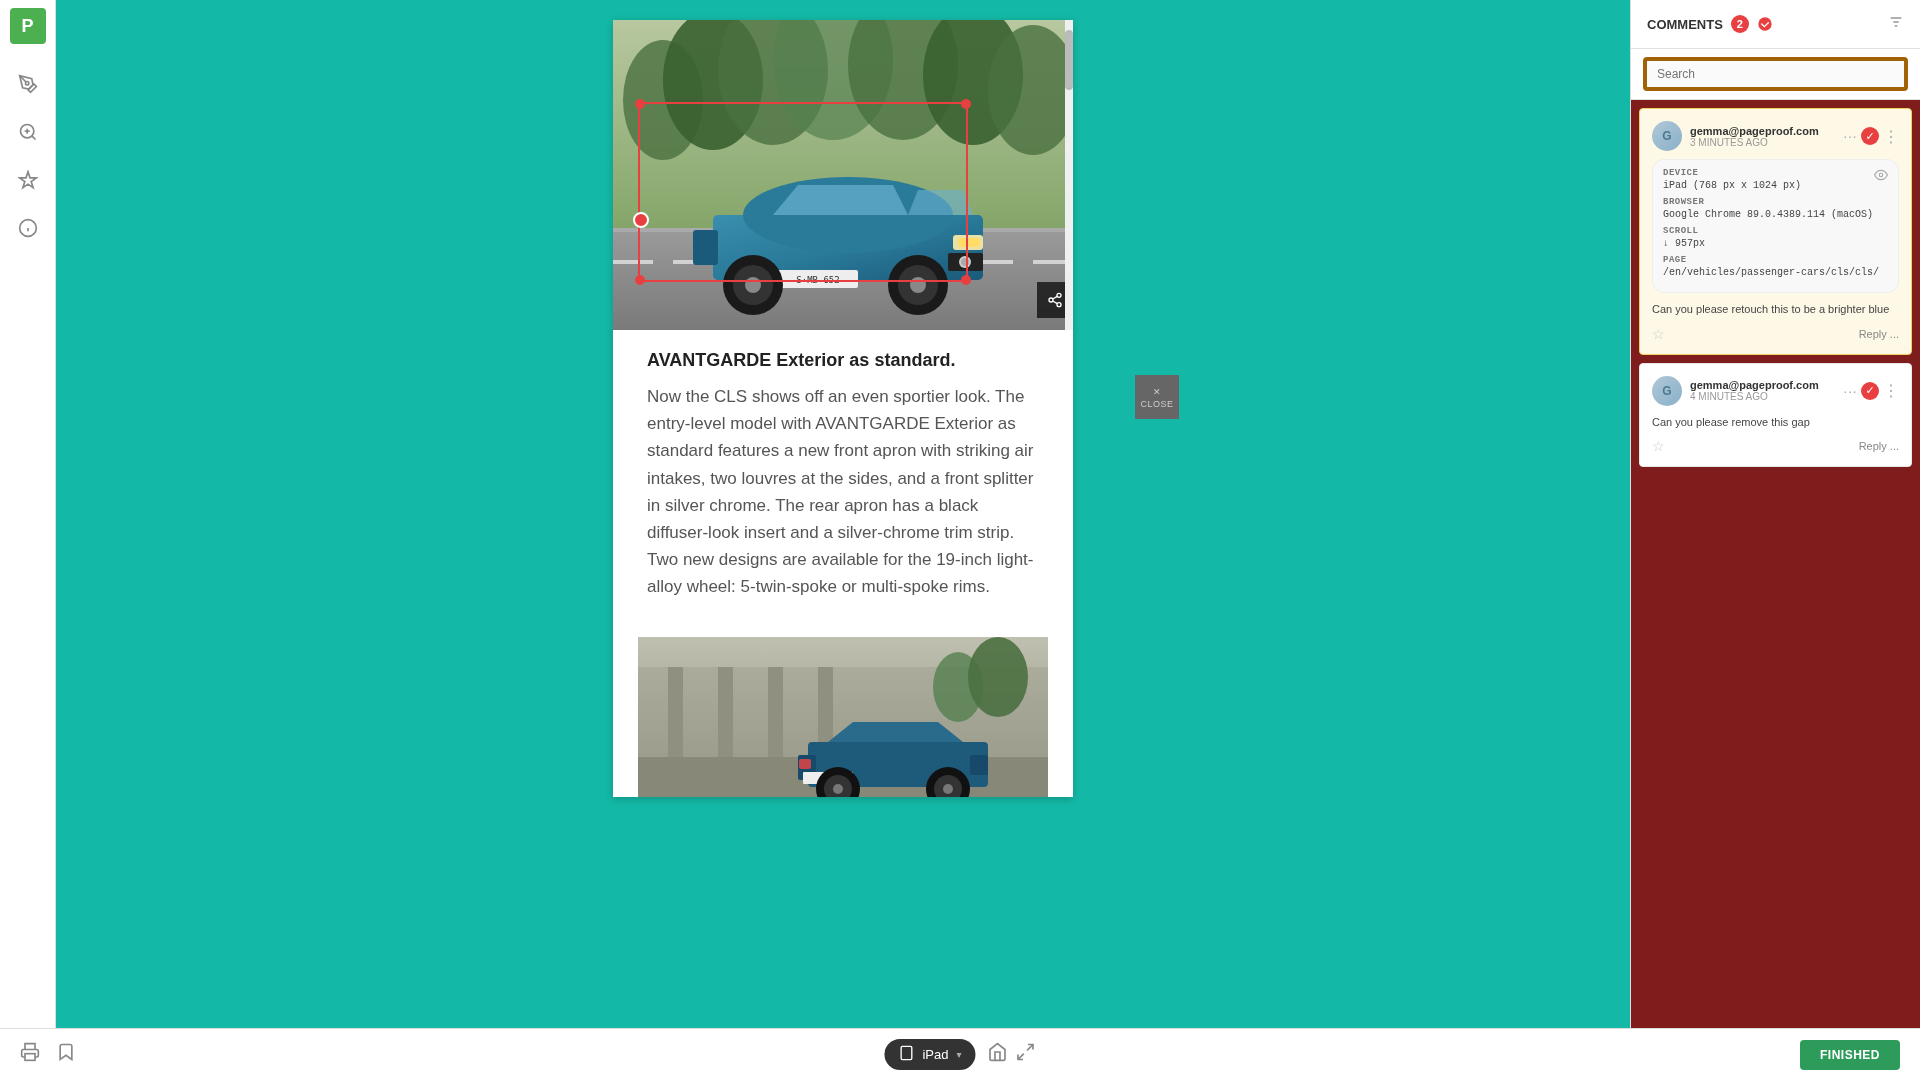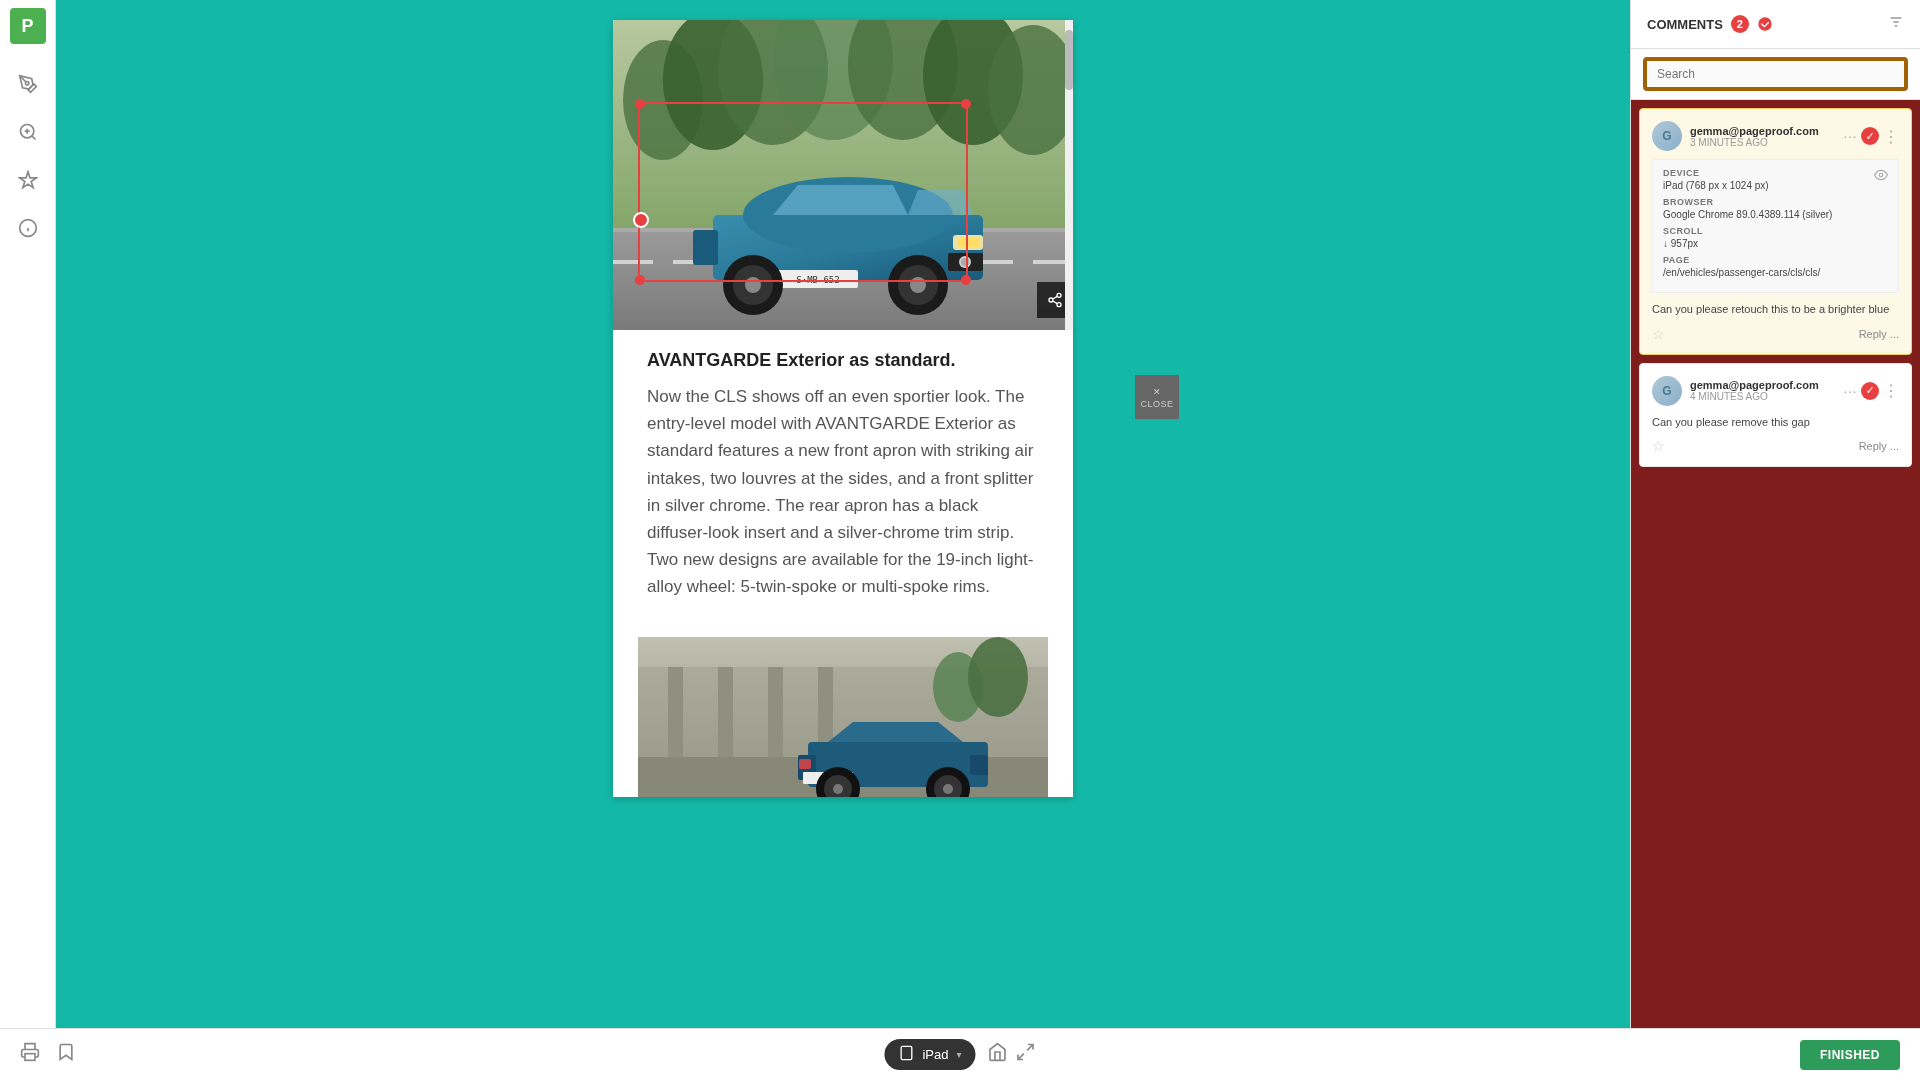--- a/index.html
+++ b/index.html
@@ -347,24 +347,25 @@
     .more-icon {
       color: #aaa;
       cursor: pointer;
       font-size: 16px;
     }
 
     
     .device-info {
       background: #f8f8f8;
       border: 1px solid #eeeeee;
-      border-radius: 1px;
+      border-radius: 12px;
       padding: 8px 10px;
       margin-bottom: 8px;
       font-size: 10px;
+      font-family: Liberation Mono, monospace;
     }
 
     .device-row {
       display: flex;
       justify-content: space-between;
       align-items: flex-start;
       margin-bottom: 6px;
     }
 
     .device-row:last-child {
@@ -775,21 +776,21 @@
             </div>
             <span class="eye-icon">
               <svg width="14" height="14" viewBox="0 0 24 24" fill="none" stroke="#aaa" stroke-width="2">
                 <path d="M1 12s4-8 11-8 11 8 11 8-4 8-11 8-11-8-11-8z"></path>
                 <circle cx="12" cy="12" r="3"></circle>
               </svg>
             </span>
           </div>
           <div class="device-section">
             <div class="device-label">BROWSER</div>
-            <div class="device-value">Google Chrome 89.0.4389.114 (silver)</div>
+            <div class="device-value">Google Chrome 89.0.4389.114 (macOS)</div>
           </div>
           <div class="device-section">
             <div class="device-label">SCROLL</div>
             <div class="device-value">↓ 957px</div>
           </div>
           <div class="device-section">
             <div class="device-label">PAGE</div>
             <div class="device-value">/en/vehicles/passenger-cars/cls/cls/</div>
           </div>
         </div>

